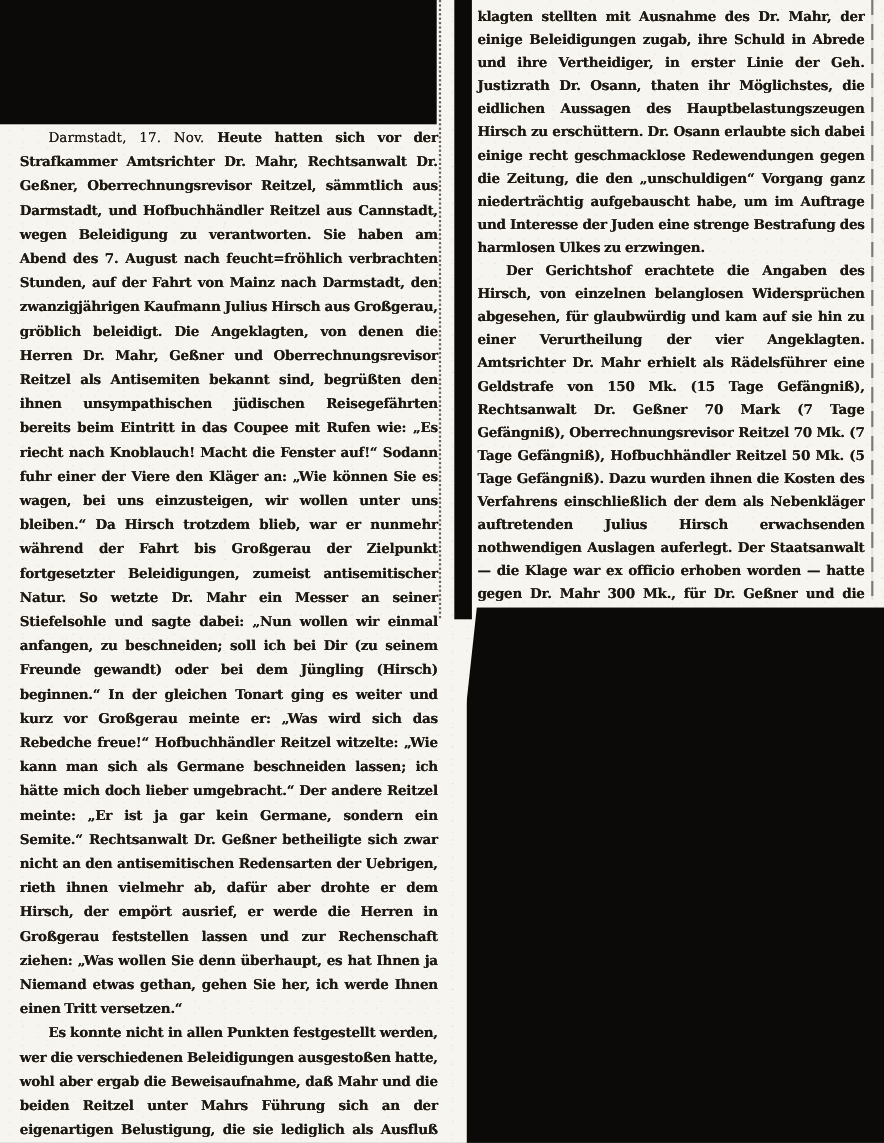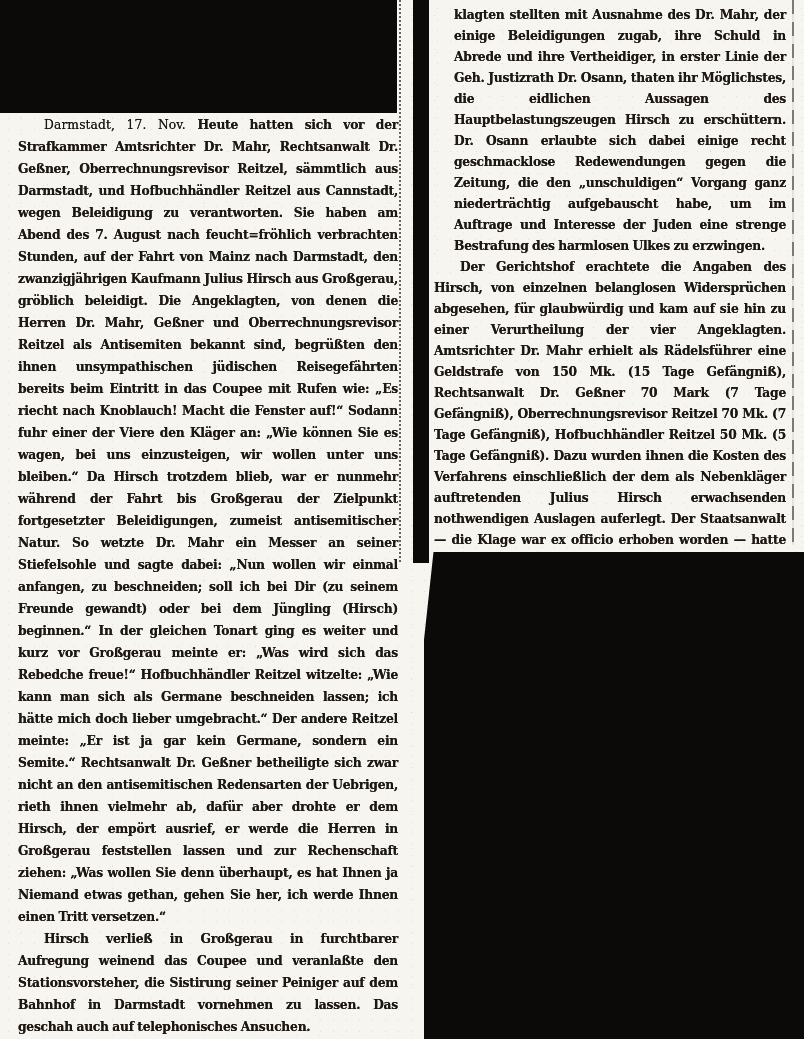--- a/index.html
+++ b/index.html
@@ -28,21 +28,21 @@
     left: 18px; top: 114px; width: 380px;
     font-size: 12.3px; line-height: 22px;
     letter-spacing: -0.25px; word-spacing: -0.5px;
   }
   .col-right {
     left: 434px; top: 4px; width: 352px;
     font-size: 12.3px; line-height: 21px;
     letter-spacing: -0.25px; word-spacing: -0.5px;
   }
   .para { margin: 0; text-align: justify; text-indent: 26px; }
-  .para.no-indent { text-indent: 0; margin-left: 20px; }
+  .para.no-indent { text-indent: 0; }
   .dateline { font-weight: normal; letter-spacing: 0.1px; }
 
   
   .rule-dotted {
     position: absolute; left: 399px; top: 0; width: 0; height: 562px;
     border-left: 2px dotted rgba(25,20,15,0.65);
   }
   .rule-right-edge {
     position: absolute; left: 792px; top: 0; width: 2px; height: 545px;
     background: repeating-linear-gradient(
@@ -56,21 +56,20 @@
   .blk-bottom-right { left: 424px; top: 552px; width: 380px; height: 487px;
                       clip-path: polygon(2.5% 0, 100% 0, 100% 100%, 0 100%, 0 18%); }
 </style>
 </head>
 <body>
 
 <div class="page">
 
   <div class="col col-left">
     <p class="para"><span class="dateline">Darmstadt, 17. Nov.</span><span> </span><span>Heute hatten sich vor der Strafkammer Amtsrichter Dr. Mahr, Rechtsanwalt Dr. Geßner, Oberrechnungsrevisor Reitzel, sämmtlich aus Darmstadt, und Hofbuchhändler Reitzel aus Cannstadt, wegen Beleidigung zu verantworten. Sie haben am Abend des 7. August nach feucht=fröhlich verbrachten Stunden, auf der Fahrt von Mainz nach Darmstadt, den zwanzigjährigen Kaufmann Julius Hirsch aus Großgerau, gröblich beleidigt. Die Angeklagten, von denen die Herren Dr. Mahr, Geßner und Oberrechnungsrevisor Reitzel als Antisemiten bekannt sind, begrüßten den ihnen unsympathischen jüdischen Reisegefährten bereits beim Eintritt in das Coupee mit Rufen wie: „Es riecht nach Knoblauch! Macht die Fenster auf!“ Sodann fuhr einer der Viere den Kläger an: „Wie können Sie es wagen, bei uns einzusteigen, wir wollen unter uns bleiben.“ Da Hirsch trotzdem blieb, war er nunmehr während der Fahrt bis Großgerau der Zielpunkt fortgesetzter Beleidigungen, zumeist antisemitischer Natur. So wetzte Dr. Mahr ein Messer an seiner Stiefelsohle und sagte dabei: „Nun wollen wir einmal anfangen, zu beschneiden; soll ich bei Dir (zu seinem Freunde gewandt) oder bei dem Jüngling (Hirsch) beginnen.“ In der gleichen Tonart ging es weiter und kurz vor Großgerau meinte er: „Was wird sich das Rebedche freue!“ Hofbuchhändler Reitzel witzelte: „Wie kann man sich als Germane beschneiden lassen; ich hätte mich doch lieber umgebracht.“ Der andere Reitzel meinte: „Er ist ja gar kein Germane, sondern ein Semite.“ Rechtsanwalt Dr. Geßner betheiligte sich zwar nicht an den antisemitischen Redensarten der Uebrigen, rieth ihnen vielmehr ab, dafür aber drohte er dem Hirsch, der empört ausrief, er werde die Herren in Großgerau feststellen lassen und zur Rechenschaft ziehen: „Was wollen Sie denn überhaupt, es hat Ihnen ja Niemand etwas gethan, gehen Sie her, ich werde Ihnen einen Tritt versetzen.“</span></p>
-    <p class="para">Hirsch verließ in Großgerau in furchtbarer Aufregung weinend das Coupee und veranlaßte den Stationsvorsteher, die Sistirung seiner Peiniger auf dem Bahnhof in Darmstadt vornehmen zu lassen. Das geschah auch auf telephonisches Ansuchen.</p>
     <p class="para">Es konnte nicht in allen Punkten festgestellt werden, wer die verschiedenen Beleidigungen ausgestoßen hatte, wohl aber ergab die Beweisaufnahme, daß Mahr und die beiden Reitzel unter Mahrs Führung sich an der eigenartigen Belustigung, die sie lediglich als Ausfluß einer übermüthigen Stimmung angesehen wissen wollten, betheiligt hatten, während Dr. Geßner nur die oben erwähnte Aeußerung zur Last fiel. Die Ange=</p>
   </div>
 
   <div class="col col-right">
     <p class="para no-indent">klagten stellten mit Ausnahme des Dr. Mahr, der einige Beleidigungen zugab, ihre Schuld in Abrede und ihre Vertheidiger, in erster Linie der Geh. Justizrath Dr. Osann, thaten ihr Möglichstes, die eidlichen Aussagen des Hauptbelastungszeugen Hirsch zu erschüttern. Dr. Osann erlaubte sich dabei einige recht geschmacklose Redewendungen gegen die Zeitung, die den „unschuldigen“ Vorgang ganz niederträchtig aufgebauscht habe, um im Auftrage und Interesse der Juden eine strenge Bestrafung des harmlosen Ulkes zu erzwingen.</p>
     <p class="para">Der Gerichtshof erachtete die Angaben des Hirsch, von einzelnen belanglosen Widersprüchen abgesehen, für glaubwürdig und kam auf sie hin zu einer Verurtheilung der vier Angeklagten. Amtsrichter Dr. Mahr erhielt als Rädelsführer eine Geldstrafe von 150 Mk. (15 Tage Gefängniß), Rechtsanwalt Dr. Geßner 70 Mark (7 Tage Gefängniß), Oberrechnungsrevisor Reitzel 70 Mk. (7 Tage Gefängniß), Hofbuchhändler Reitzel 50 Mk. (5 Tage Gefängniß). Dazu wurden ihnen die Kosten des Verfahrens einschließlich der dem als Nebenkläger auftretenden Julius Hirsch erwachsenden nothwendigen Auslagen auferlegt. Der Staatsanwalt — die Klage war ex officio erhoben worden — hatte gegen Dr. Mahr 300 Mk., für Dr. Geßner und die beiden Reitzel Freisprechung mangels Beweises beantragt. Die Verhandlungen dauerten bei überfülltem Zuschauerraum über fünf Stunden bis in den späten Nachmittag hinein.</p>
     <p class="para">Es gibt noch Richter in Hessen, aber leider ist ein großer Theil derselben antisemitisch.</p>
   </div>
 
   <div class="rule-dotted"></div>

